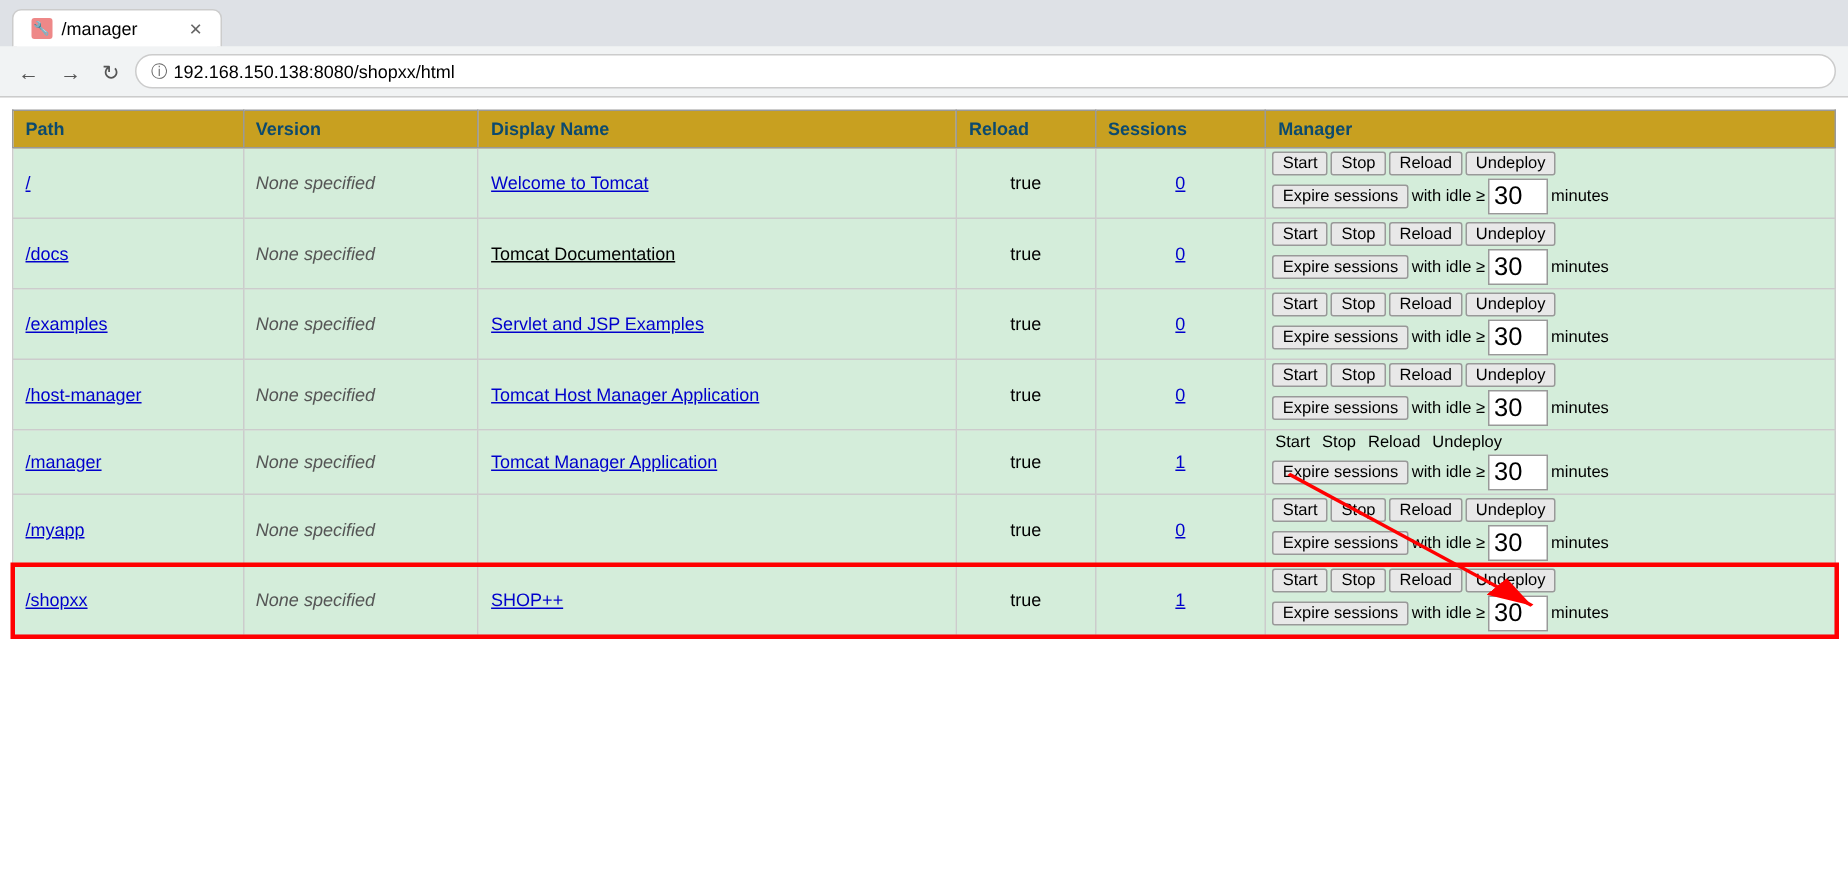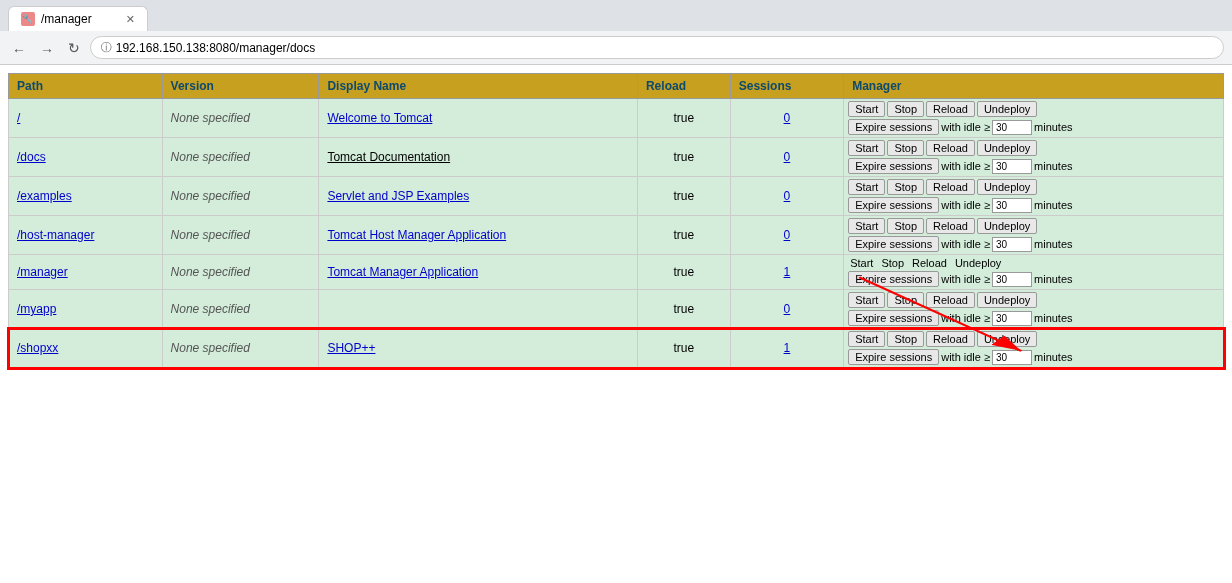--- a/index.html
+++ b/index.html
@@ -107,21 +107,21 @@
     .cmd-btn {
       padding: 1px 6px;
       font-size: 11px;
       border: 1px solid #999;
       background: #e8e8e8;
       cursor: pointer;
       border-radius: 2px;
     }
     .cmd-input {
       width: 40px;
-      font-size: 10px;
+      font-size: 17px;
       border: 1px solid #999;
       padding: 1px 3px;
     }
 
     .table-wrapper {
       position: relative;
     }
 
     
     .arrow-container {
@@ -143,21 +143,21 @@
       <span>/manager</span>
       <span class="tab-close">✕</span>
     </div>
   </div>
   <div class="address-bar">
     <button class="nav-btn">←</button>
     <button class="nav-btn">→</button>
     <button class="nav-btn">↻</button>
     <div class="url-box">
       <span class="url-icon">ⓘ</span>
-      <span>192.168.150.138:8080/manager/docs</span>
+      <span>192.168.150.138:8080/shopxx/html</span>
     </div>
   </div>
 </div>
 
 <div class="page-content">
   <div class="table-wrapper" style="position:relative;">
     <table class="apps-table">
       <thead>
         <tr>
           <th>Path</th>

